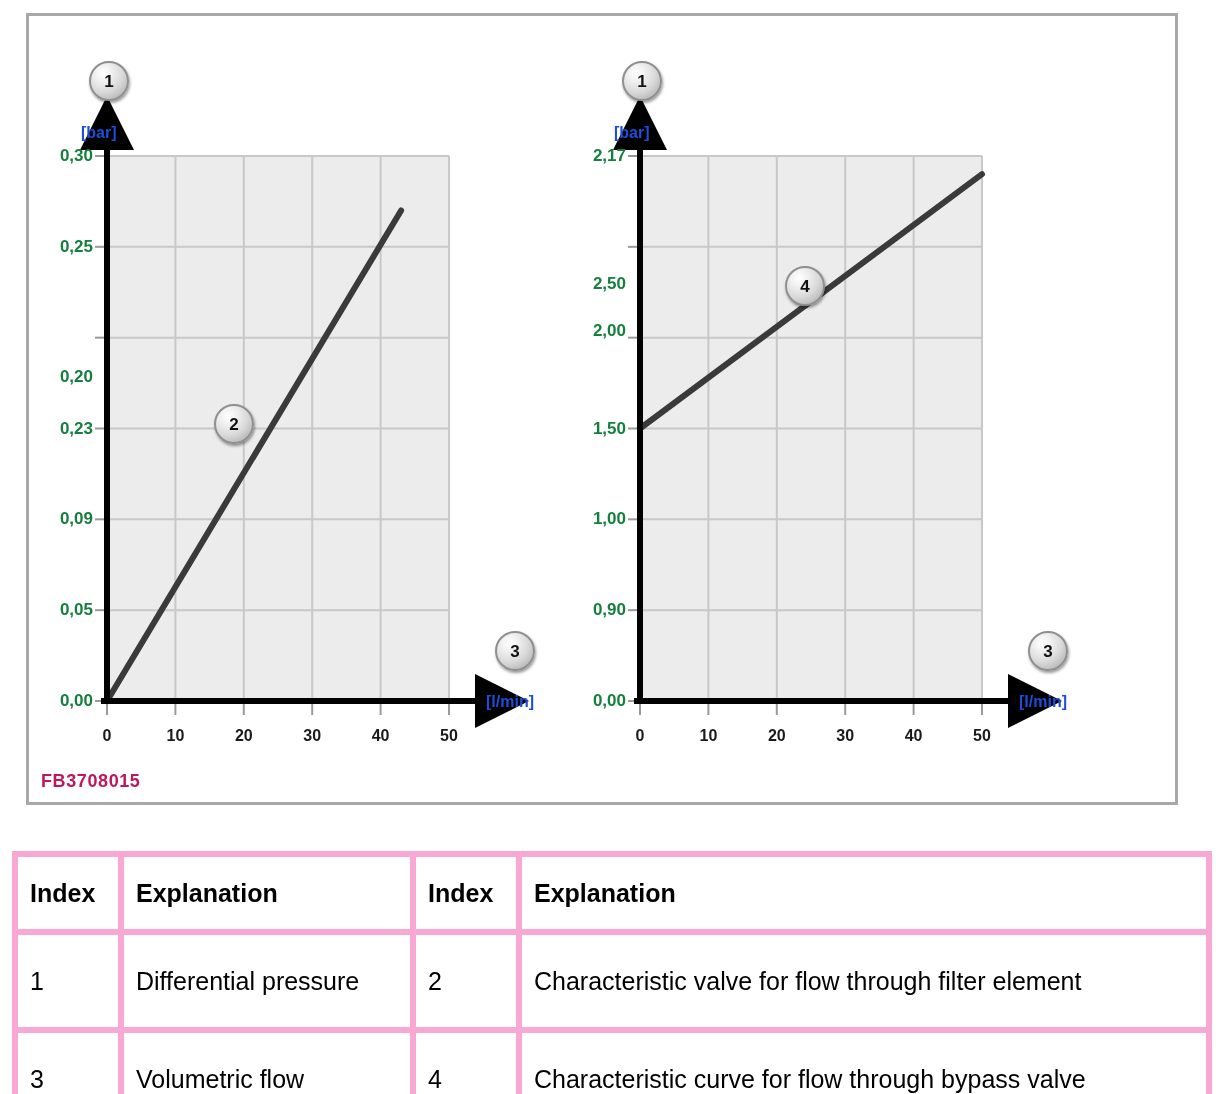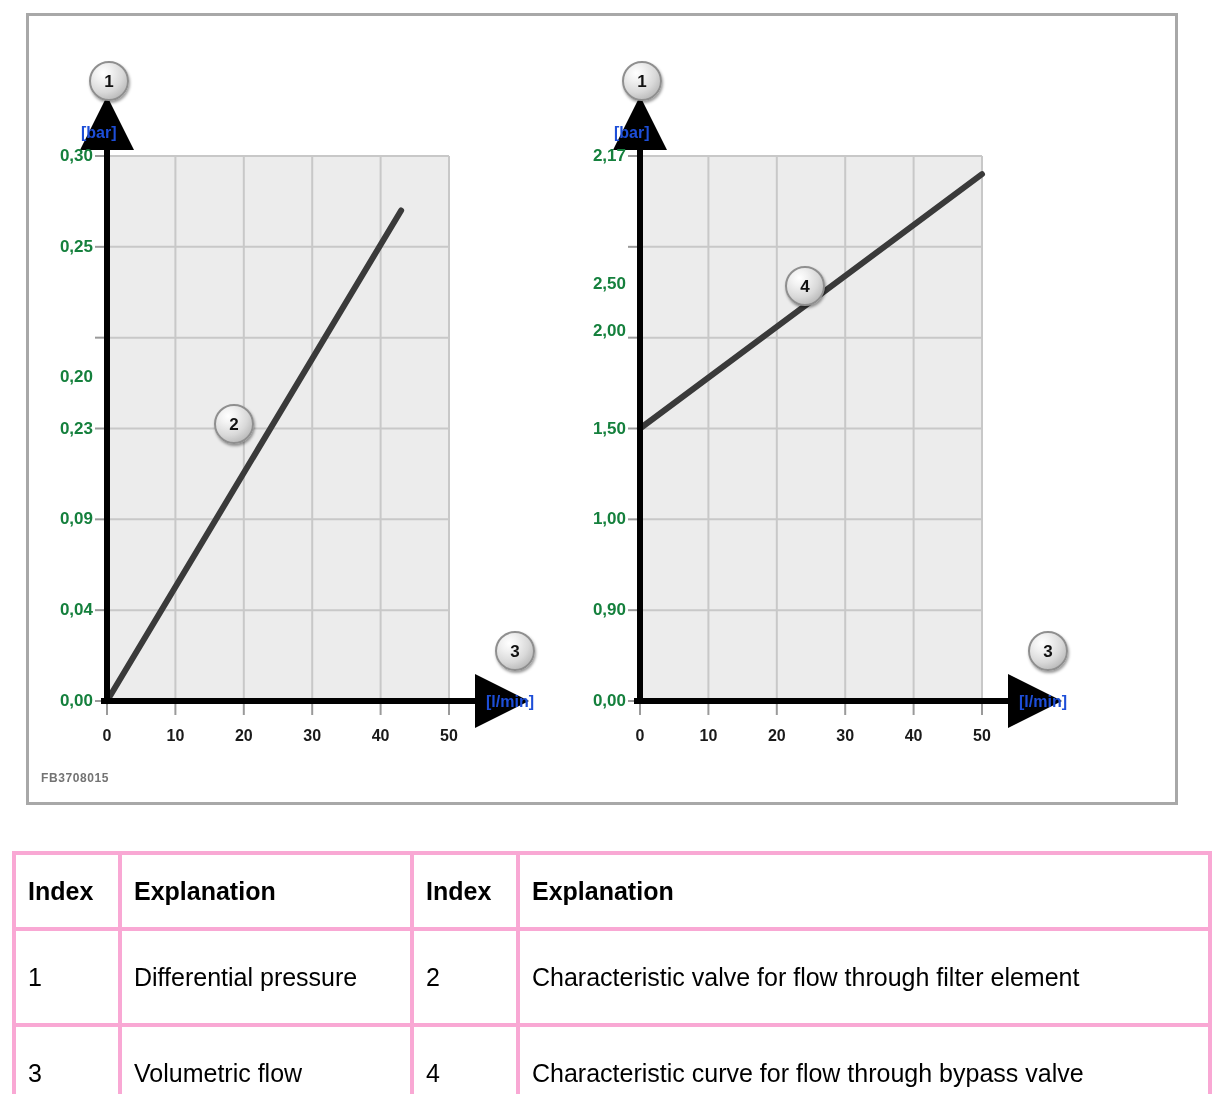--- a/index.html
+++ b/index.html
@@ -80,39 +80,39 @@
     text-align: center;
     white-space: nowrap;
   }
 
   
   #figure-code {
     position: absolute;
     left: 12px;
     top: 755px;
     font-family: "Liberation Sans", sans-serif;
-    font-size: 12px;
+    font-size: 18px;
     font-weight: bold;
     letter-spacing: 0.6px;
-    color: #737373;
+    color: #be185d;
     white-space: nowrap;
   }
 
   
   #legend-table {
     position: absolute;
     left: 12px;
     top: 851px;
     width: 1200px;
     border-collapse: collapse;
     table-layout: fixed;
     background: #ffffff;
   }
   #legend-table td, #legend-table th {
-    border: 4px solid #f9a8d4;
+    border: 6px solid #f9a8d4;
     padding: 10px 12px;
     font-family: "Liberation Sans", sans-serif;
     font-size: 25px;
     color: #000000;
     text-align: left;
     vertical-align: middle;
     background: #ffffff;
     overflow: hidden;
     white-space: nowrap;
   }
@@ -179,21 +179,21 @@
       <marker id="arrowL2" markerWidth="9" markerHeight="9" refX="1" refY="4.5" orient="auto">
         <path d="M0,0 L9,4.5 L0,9 z" fill="#000000"></path>
       </marker>
     </defs>
     <line x1="78" y1="685" x2="78" y2="128" stroke="#000000" stroke-width="6" marker-end="url(#arrowL1)"></line>
     <line x1="72" y1="685" x2="452" y2="685" stroke="#000000" stroke-width="6" marker-end="url(#arrowL2)"></line>
   </svg>
 
   <div id="L-ylabels">
       <div class="tick-y" style="left: -8px; top: 675px; width: 72px;">0,00</div>
-      <div class="tick-y" style="left: -8px; top: 584.167px; width: 72px;">0,04</div>
+      <div class="tick-y" style="left: -8px; top: 584.167px; width: 72px;">0,05</div>
       <div class="tick-y" style="left: -8px; top: 493.333px; width: 72px;">0,09</div>
       <div class="tick-y" style="left: -8px; top: 402.5px; width: 72px;">0,23</div>
       <div class="tick-y" style="left: -8px; top: 311.667px; width: 72px; margin-top: 39px;">0,20</div>
       <div class="tick-y" style="left: -8px; top: 220.833px; width: 72px;">0,25</div>
       <div class="tick-y" style="left: -8px; top: 130px; width: 72px;">0,30</div>
     </div>
 
   <div id="L-xlabels">
       <div class="tick-x" style="left: 53px; top: 711px; width: 50px;">0</div>
       <div class="tick-x" style="left: 121.4px; top: 711px; width: 50px;">10</div>

